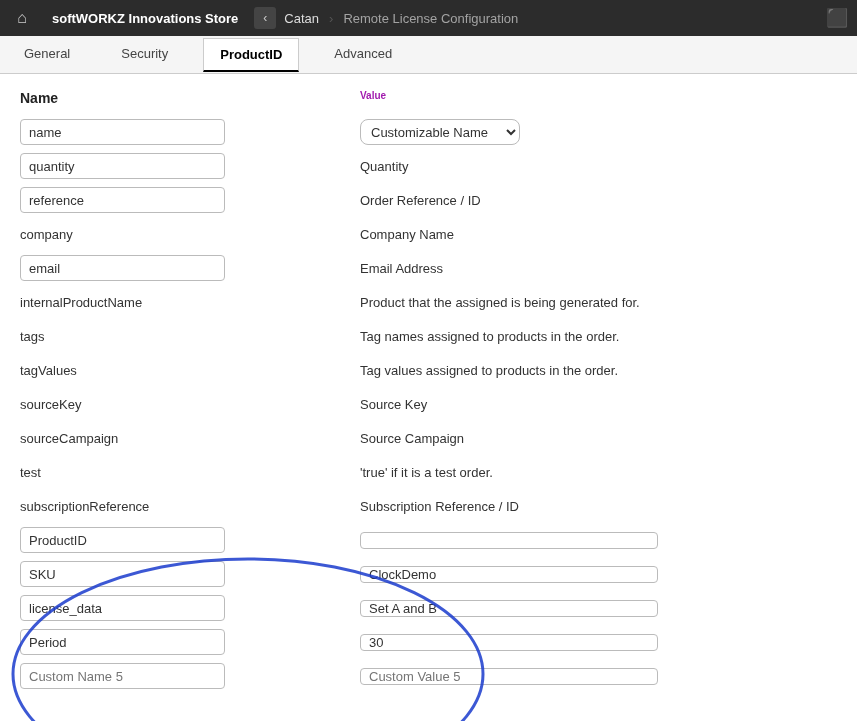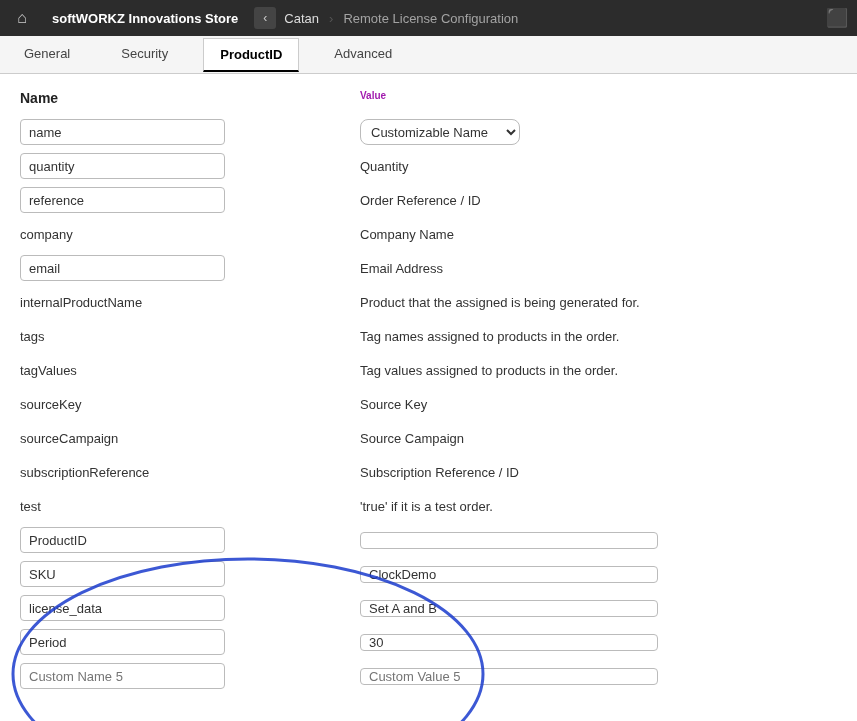--- a/index.html
+++ b/index.html
@@ -294,33 +294,33 @@
       <div class="param-name-cell">
         <span class="param-text">sourceCampaign</span>
       </div>
       <div class="param-value-cell">
         <span class="param-text">Source Campaign</span>
       </div>
     </div>
 
     <div class="param-row">
       <div class="param-name-cell">
+        <span class="param-text">test</span>
+      </div>
+      <div class="param-value-cell">
+        <span class="param-text">'true' if it is a test order.</span>
+      </div>
+    </div>
+
+    <div class="param-row">
+      <div class="param-name-cell">
         <span class="param-text">subscriptionReference</span>
       </div>
       <div class="param-value-cell">
         <span class="param-text">Subscription Reference / ID</span>
-      </div>
-    </div>
-
-    <div class="param-row">
-      <div class="param-name-cell">
-        <span class="param-text">test</span>
-      </div>
-      <div class="param-value-cell">
-        <span class="param-text">'true' if it is a test order.</span>
       </div>
     </div>
 
     <div class="param-row">
       <div class="param-name-cell">
         <input class="param-input" type="text" value="ProductID" style="">
       </div>
       <div class="param-value-cell">
         <input class="param-value-input" type="text" value="" style="">
       </div>

